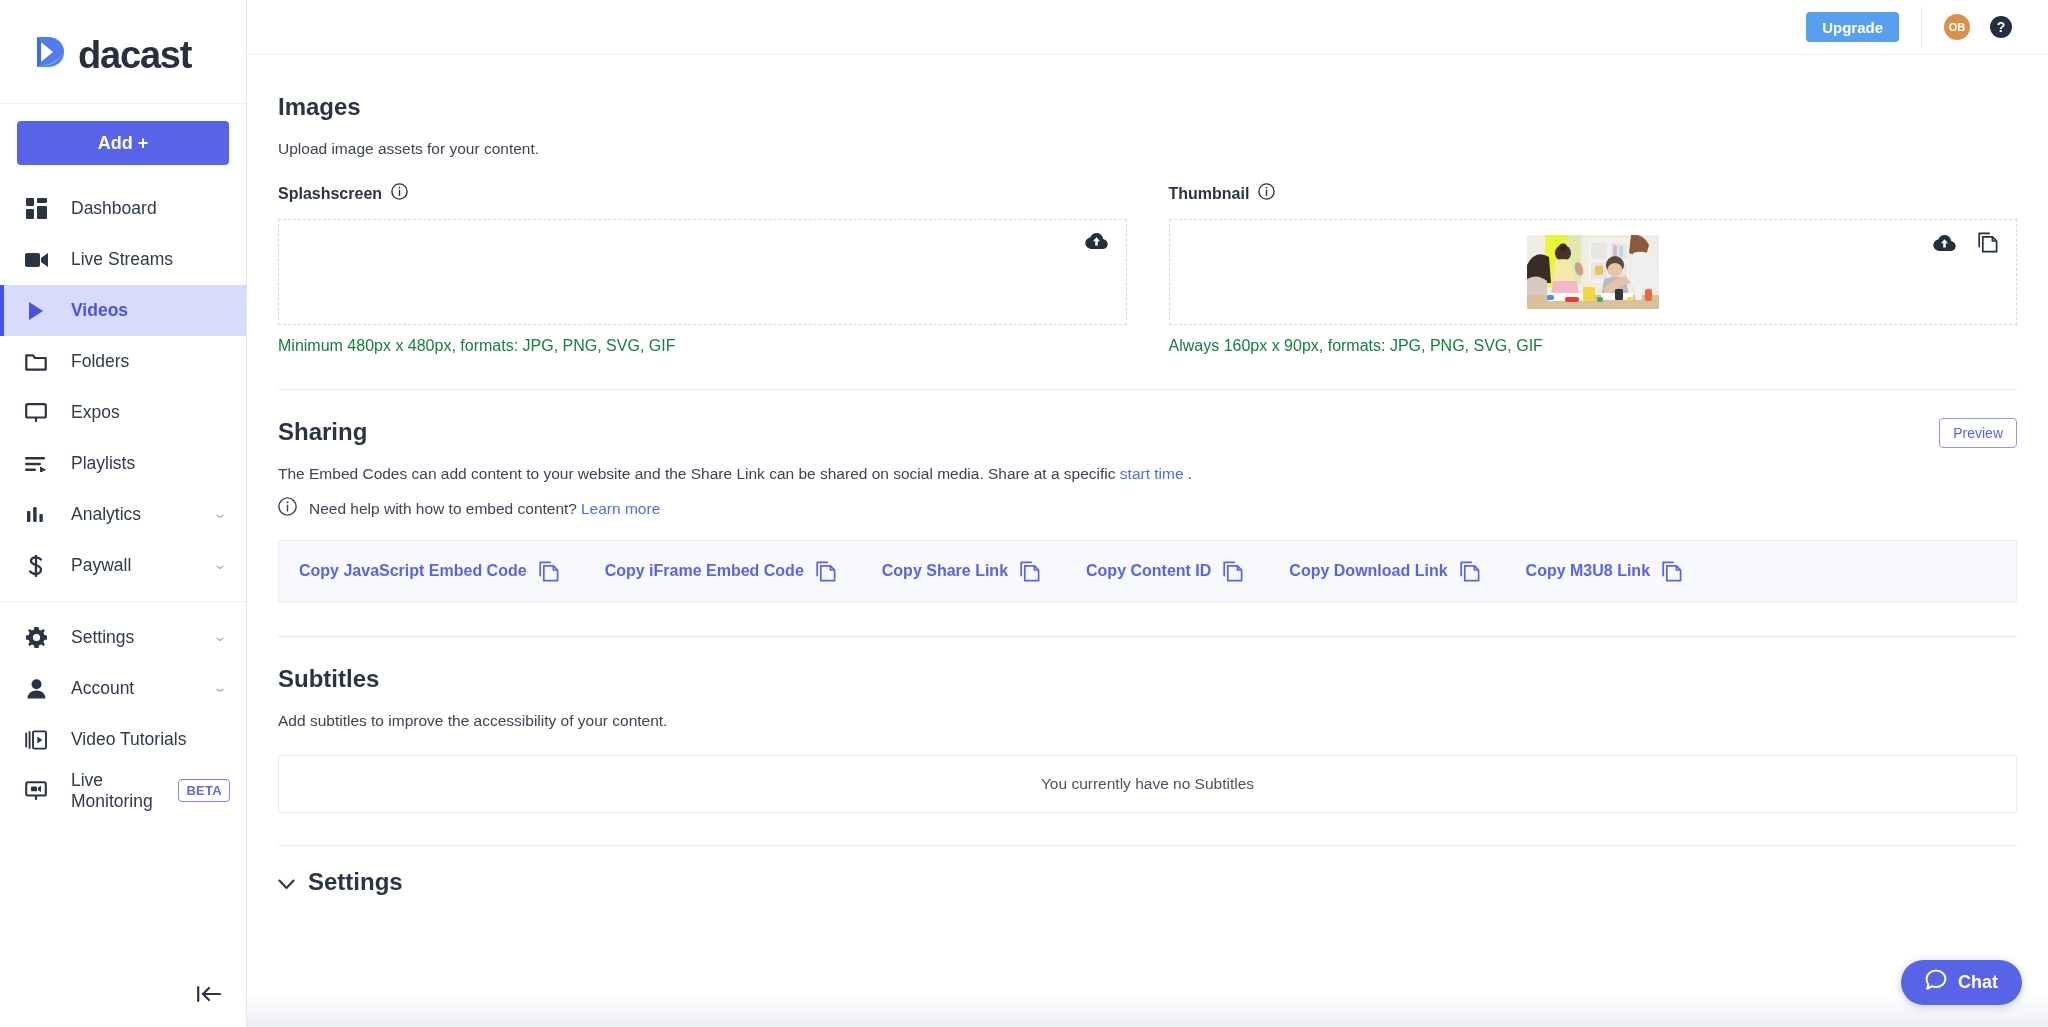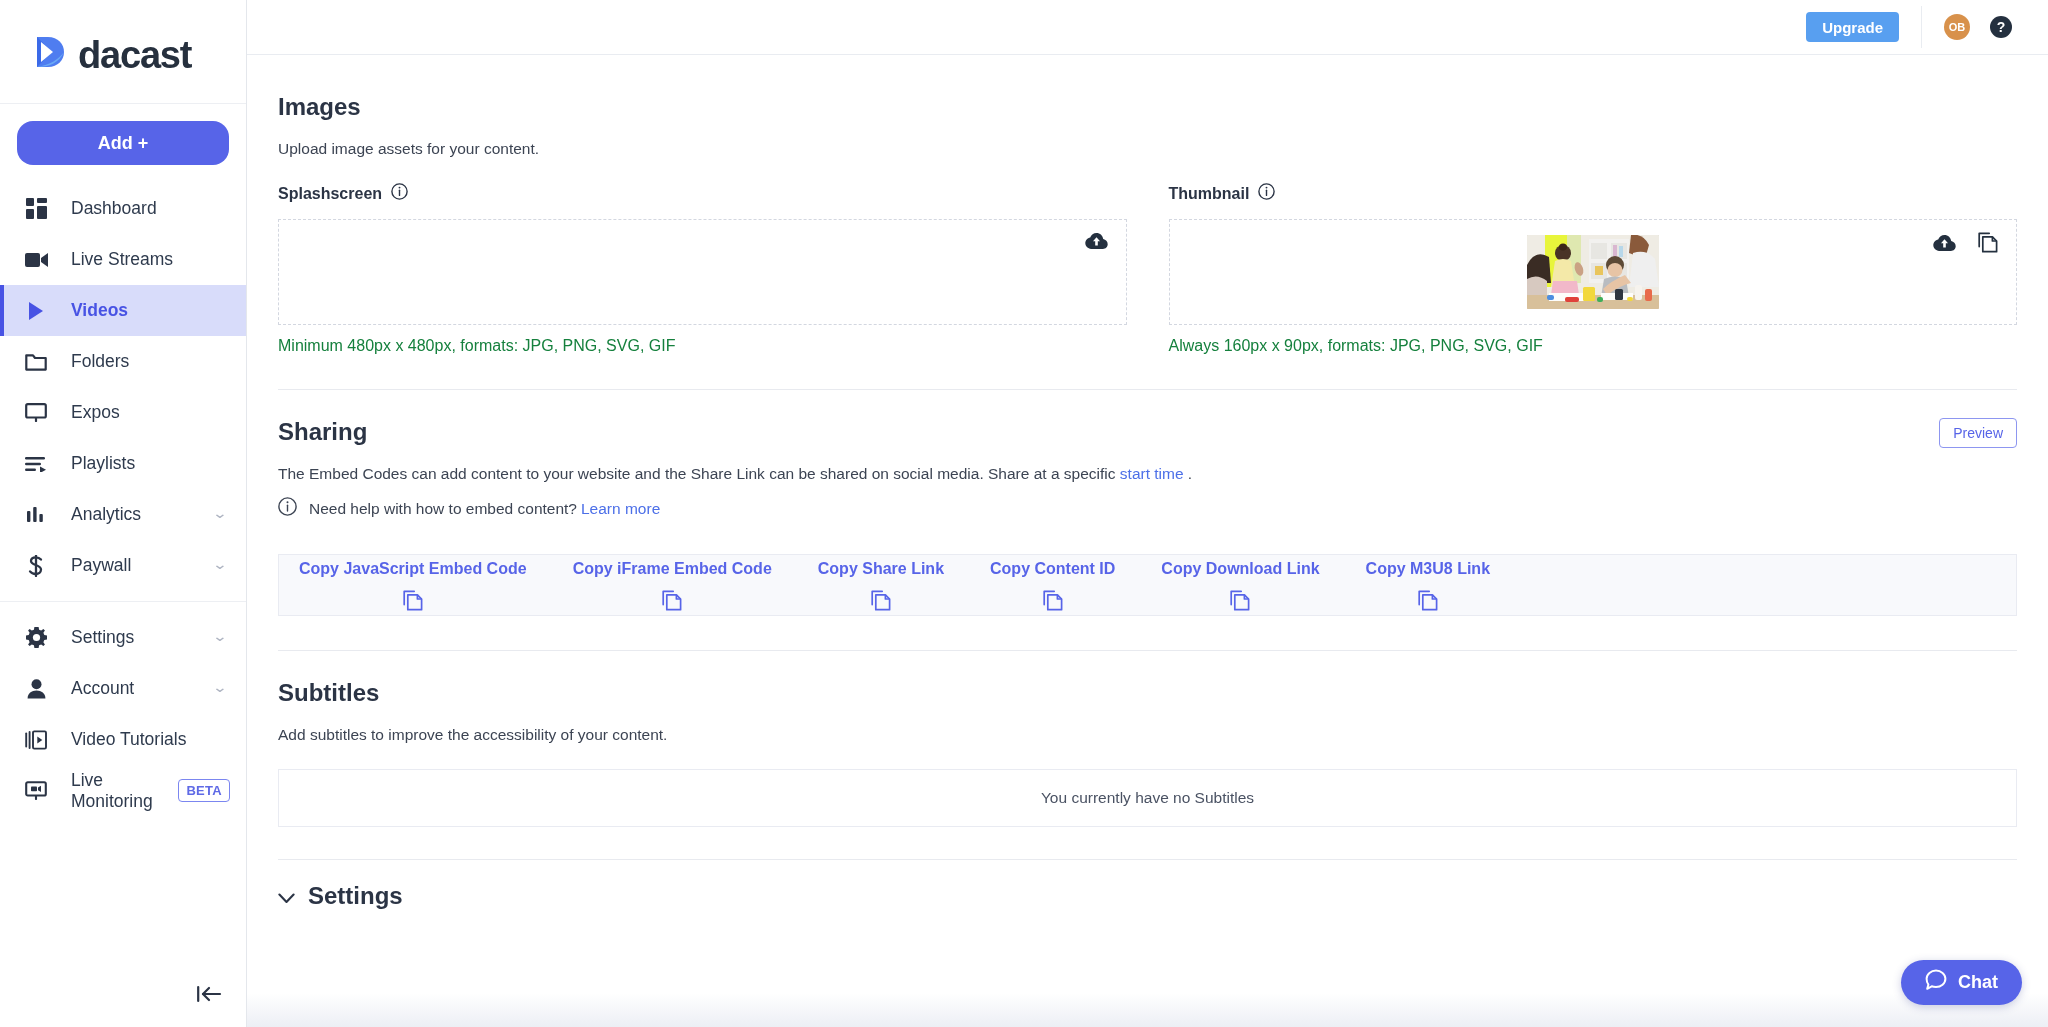--- a/index.html
+++ b/index.html
@@ -25,21 +25,21 @@
   }
   .logo-mark { width: 42px; height: 42px; margin-right: 8px; }
   .logo-text {
     font-size: 38px; font-weight: 700; color: #26303e;
     letter-spacing: -1.2px;
     margin-top: 8px;
   }
   .add-wrap { padding: 17px 17px 12px 17px; }
   .add-btn {
     display: block; width: 100%; height: 44px; line-height: 44px;
-    background: #5764e8; color: #fff; border: none; border-radius: 16px;
+    background: #5764e8; color: #fff; border: none; border-radius: 4px;
     font-size: 18px; font-weight: 700; text-align: center; cursor: pointer;
     font-family: "Liberation Sans", sans-serif;
   }
   .nav { margin-top: 6px; }
   .nav-group + .nav-group { border-top: 1px solid #edeff3; padding-top: 10px; margin-top: 10px; }
   .nav-item {
     display: flex; align-items: center; height: 51px;
     padding-left: 22px; cursor: pointer; position: relative;
     color: #2e3a4d; font-size: 17.5px;
   }
@@ -130,30 +130,30 @@
   .sharing-head { display: flex; align-items: flex-start; justify-content: space-between; }
   .preview-btn {
     border: 1px solid #8d96f0; color: #5764e8; background: #fff;
     border-radius: 4px; font-size: 14px; padding: 6px 13px; cursor: pointer;
     font-family: "Liberation Sans", sans-serif;
   }
   .share-desc { font-size: 15.5px; color: #3c4453; margin-bottom: 14px; }
   a.link { color: #4c6fe8; text-decoration: none; cursor: pointer; }
   .help-row {
     display: flex; align-items: center; gap: 12px;
-    font-size: 15.5px; color: #3c4453; margin-bottom: 34px;
+    font-size: 15.5px; color: #3c4453; margin-bottom: 20px;
   }
   .copy-bar {
     background: #f8f9fc; border: 1px solid #e9ebf2; height: 62px;
     display: flex; align-items: center; padding: 0 20px;
   }
   .copy-item {
     display: flex; align-items: center; gap: 12px;
     color: #5764e8; font-size: 16px; font-weight: 700;
-    cursor: pointer; margin-right: 46px; white-space: nowrap; flex-direction: column;
+    cursor: pointer; margin-right: 46px; white-space: nowrap;
   }
   .copy-item .cicon { display: flex; }
 
   .sub-table { border: 1px solid #e9ebf2; }
   .sub-toolbar {
     background: #f8f9fc; height: 52px; display: flex; align-items: center;
     justify-content: flex-end; padding-right: 18px;
     border-bottom: 1px solid #e9ebf2;
   }
   .create-sub-btn {

